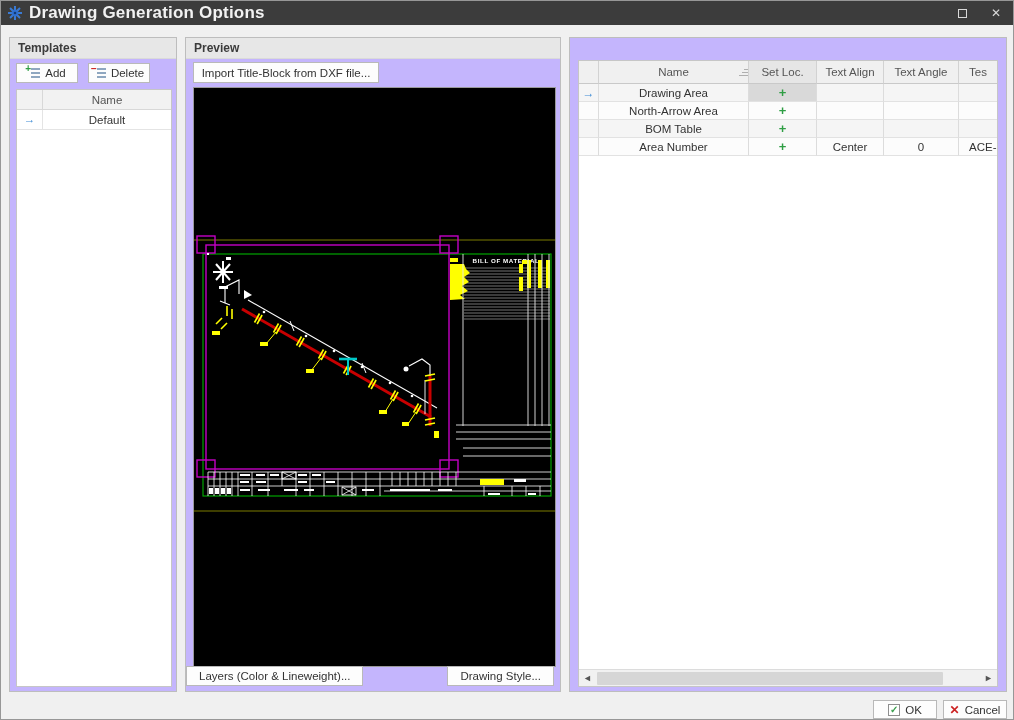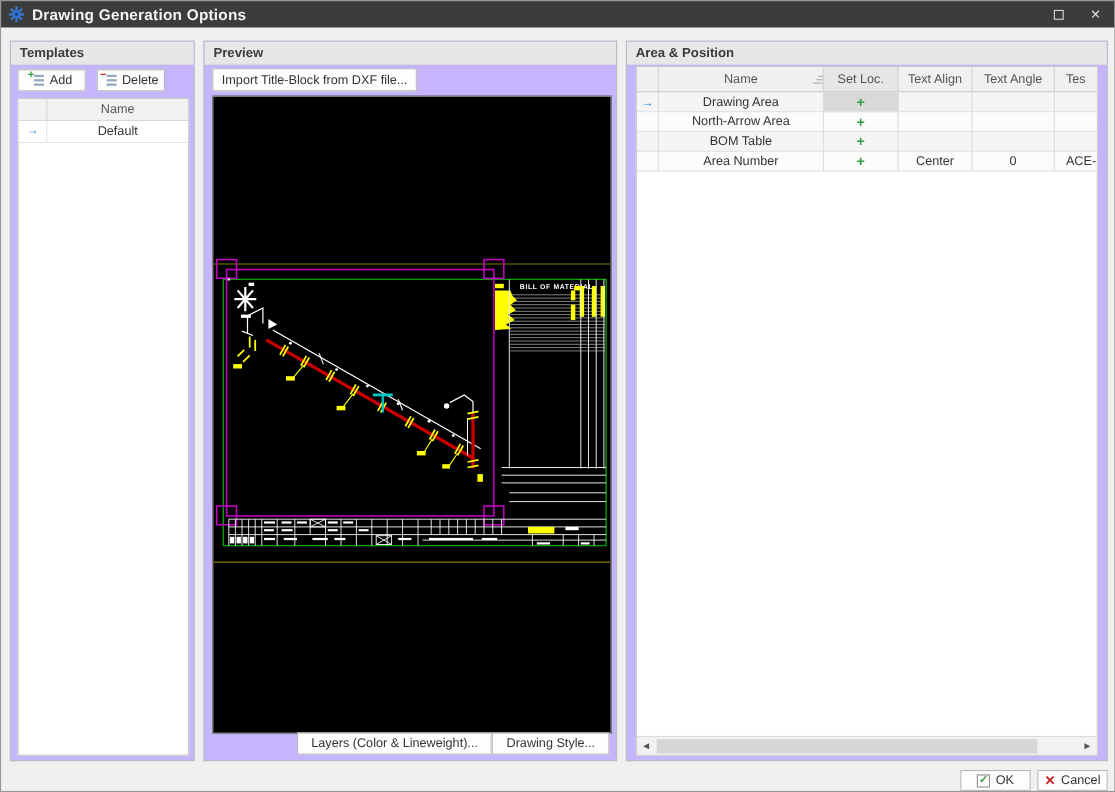--- a/index.html
+++ b/index.html
@@ -3,21 +3,21 @@
 <meta charset="utf-8">
 <style>
   * { margin:0; padding:0; box-sizing:border-box; }
   html,body { width:1014px; height:720px; }
   body { font-family:"Liberation Sans", sans-serif; background:#f0f0f0; color:#333; overflow:hidden; }
   .dialog { position:relative; width:1014px; height:720px; border:1px solid #979797; background:#f0f0f0; }
 
   
   .titlebar { position:absolute; left:0; top:0; width:100%; height:24px; background:#3c3c3c; display:flex; align-items:center; }
   .titlebar .app-icon { width:16px; height:16px; margin:0 6px 0 6px; display:inline-block; }
-  .titlebar .title { color:#f2f2f2; font-size:14px; font-weight:bold; letter-spacing:.2px; }
+  .titlebar .title { color:#f2f2f2; font-size:17px; font-weight:bold; letter-spacing:.2px; }
   .titlebar .win-btns { margin-left:auto; display:flex; height:100%; }
   .win-btn { width:34px; height:100%; display:flex; align-items:center; justify-content:center; color:#d9d9d9; font-size:12px; cursor:default; }
   .max-glyph { width:9px; height:9px; border:1px solid #d9d9d9; display:inline-block; }
 
   
   .panel { position:absolute; top:36px; height:655px; border:1px solid #bdbdbd; background:#c4b5fd; }
   .panel-caption { height:21px; line-height:21px; padding-left:8px; font-size:12px; font-weight:bold; color:#3b3b3b; background:#e7e7e7; border-bottom:1px solid #dadada; }
   #panel-templates { left:8px;  width:168px; }
   #panel-preview   { left:184px; width:376px; }
   #panel-area      { left:568px; width:438px; }
@@ -37,21 +37,21 @@
   .list-header { display:flex; height:20px; background:#f2f2f2; border-bottom:1px solid #d8d8d8; color:#555; font-size:11.5px; }
   .list-header .sel-col { width:26px; border-right:1px solid #d8d8d8; }
   .list-header .name-col { flex:1; text-align:center; line-height:20px; }
   .list-row { display:flex; height:20px; font-size:11.5px; border-bottom:1px solid #e4e4e4; background:#fff; }
   .list-row .sel-col { width:26px; border-right:1px solid #e4e4e4; text-align:center; line-height:19px; color:#3f8cd5; font-weight:bold; }
   .list-row .name-col { flex:1; text-align:center; line-height:20px; color:#333; }
 
   
   .import-btn { position:absolute; left:7px; top:24px; width:186px; height:21px; }
   .cad-canvas { position:absolute; left:7px; top:49px; width:363px; height:580px; background:#000; border:1px solid #9a9a9a; }
-  .preview-footer { position:absolute; left:0; bottom:5px; width:100%; display:flex; justify-content:flex-end; gap:0; padding-right:6px; }
+  .preview-footer { position:absolute; left:0; bottom:5px; width:100%; display:flex; justify-content:space-between; gap:0; padding-right:6px; }
   .preview-footer .btn { height:20px; padding:0 12px; }
 
   
   .grid-box { position:absolute; left:8px; top:22px; width:420px; height:627px; background:#fff; border:1px solid #c6c6c6; overflow:hidden; }
   .grid-inner { position:absolute; left:0; top:0; width:504px; }
   .g-row { display:flex; height:18px; font-size:11.5px; }
   .g-head { height:23px; background:#f0f0f0; color:#555; }
   .g-cell { border-right:1px solid #dcdcdc; border-bottom:1px solid #e2e2e2; display:flex; align-items:center; justify-content:center; overflow:hidden; white-space:nowrap; }
   .g-head .g-cell { border-right:1px solid #d2d2d2; border-bottom:1px solid #c9c9c9; }
   .c-sel { width:20px; flex:none; justify-content:center; }
@@ -374,21 +374,20 @@
       </svg>
     </div>
 
     <div class="preview-footer">
       <button class="btn">Layers (Color &amp; Lineweight)...</button>
       <button class="btn">Drawing Style...</button>
     </div>
   </div>
 
   <div class="panel" id="panel-area">
-    <div class="panel-caption">Area &amp; Position</div>
     <div class="grid-box">
       <div class="grid-inner">
 
         <div class="g-row g-head">
           <div class="g-cell c-sel"></div>
           <div class="g-cell c-name">Name</div>
           <div class="g-cell c-setloc head-hot">Set Loc.</div>
           <div class="g-cell c-talign">Text Align</div>
           <div class="g-cell c-tangle">Text Angle</div>
           <div class="g-cell c-tstyle">Tes</div>

